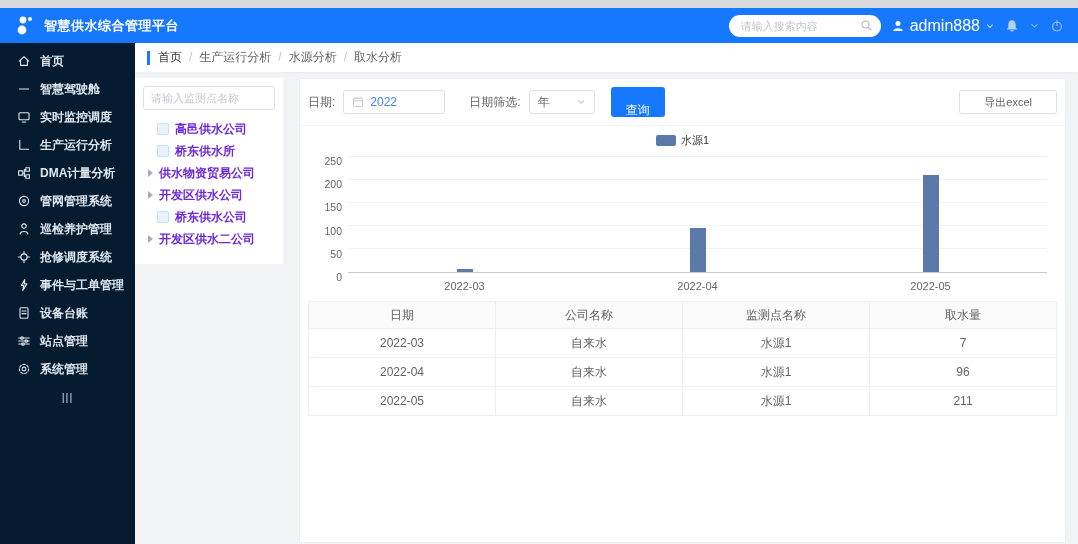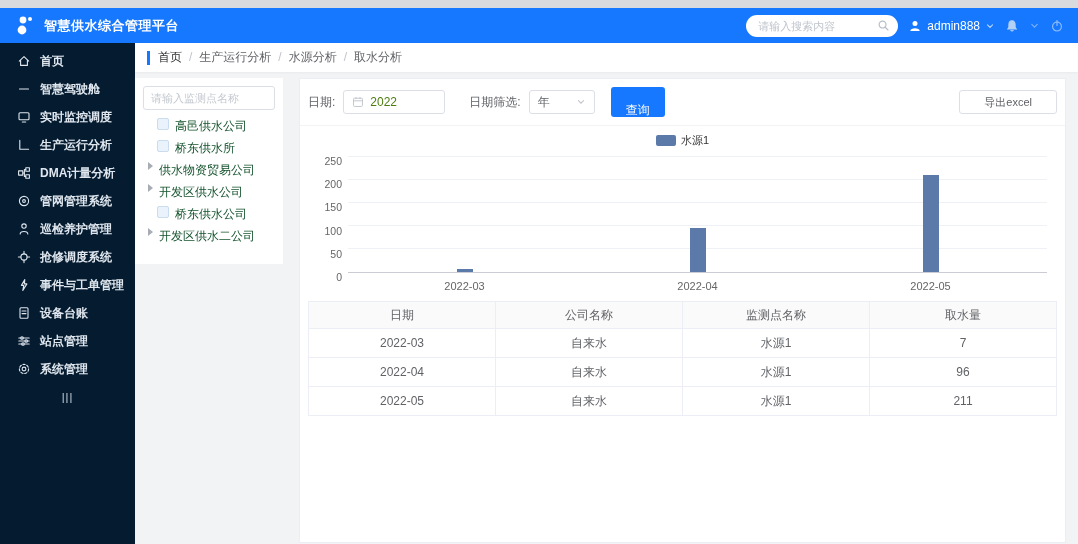--- a/index.html
+++ b/index.html
@@ -10,50 +10,50 @@
     background:#f2f3f5; margin:8px auto;
   }
   
   .topbar { height:35px; background:#1677ff; display:flex; align-items:center; padding:0 14px; position:relative; z-index:5; }
   .logo { width:22px; height:24px; margin-right:8px; flex:none; }
   .app-title { color:#fff; font-size:13px; font-weight:bold; letter-spacing:.5px; }
   .topbar-right { margin-left:auto; display:flex; align-items:center; gap:10px; }
   .search-pill { width:152px; height:22px; background:#fff; border-radius:11px; display:flex; align-items:center; padding:0 8px 0 12px; }
   .search-pill input { border:none; outline:none; flex:1; font-size:11px; color:#666; background:transparent; min-width:0; font-family:inherit; }
   .search-pill input::placeholder { color:#bfc4cc; }
-  .user-menu { display:flex; align-items:center; gap:5px; color:#fff; font-size:12px; cursor:pointer; }
+  .user-menu { display:flex; align-items:center; gap:5px; color:#fff; font-size:16px; cursor:pointer; }
   .hicon { display:flex; align-items:center; opacity:.85; cursor:pointer; }
   
   .sidebar { position:absolute; top:35px; left:0; bottom:0; width:135px; background:#041b30; padding-top:4px; }
   .side-item { display:flex; align-items:center; gap:9px; height:28px; padding-left:17px; color:#dfe6ee; font-size:12px; font-weight:bold; cursor:pointer; white-space:nowrap; }
   .side-item .ic { width:14px; height:14px; flex:none; display:flex; }
   .side-collapse { margin-top:8px; text-align:center; color:#cfd6df; font-size:11px; letter-spacing:1px; cursor:pointer; }
   
   .content { position:absolute; top:35px; left:135px; right:0; bottom:0; display:flex; flex-direction:column; }
   .breadcrumb-bar { height:29px; flex:none; background:#fff; display:flex; align-items:center; padding-left:12px; font-size:12px; color:#606266; box-shadow:0 1px 2px rgba(0,0,0,.04); }
   .bc-accent { width:3px; height:14px; background:#1677ff; margin-right:8px; flex:none; }
   .crumb { cursor:pointer; }
   .crumb.first { color:#303133; }
   .crumb-sep { margin:0 7px; color:#c0c4cc; }
   .page { flex:1; display:flex; align-items:flex-start; padding:6px 12px 9px 0; gap:16px; overflow:hidden; }
   
   .tree-panel { width:148px; flex:none; background:#fff; padding:8px 8px 14px; }
   .tree-search { width:100%; height:24px; border:1px solid #dcdfe6; border-radius:3px; padding:0 7px; font-size:11px; color:#606266; outline:none; font-family:inherit; }
   .tree-search::placeholder { color:#c4c9d0; }
   .tree-list { margin-top:8px; }
-  .tree-row { display:flex; align-items:flex-start; gap:6px; height:22px; font-size:12px; color:#14532d; cursor:pointer; white-space:nowrap; }
+  .tree-row { display:flex; align-items:center; gap:6px; height:22px; font-size:12px; color:#6d28d9; cursor:pointer; white-space:nowrap;font-weight:bold; }
   .tree-row.ind0 { padding-left:5px; }
   .tree-row.ind1 { padding-left:14px; }
   .tw-arrow { width:0; height:0; border-left:5px solid #a8adb5; border-top:4px solid transparent; border-bottom:4px solid transparent; flex:none; }
   .tw-check { width:12px; height:12px; border:1px solid #c9dcf0; background:#eaf3fb; border-radius:2px; flex:none; }
   
   .main-card { flex:1; background:#fff; border:1px solid #ebeef5; align-self:stretch; display:flex; flex-direction:column; overflow:hidden; }
   .toolbar { display:flex; align-items:center; padding:8px 8px; flex:none; }
   .tb-label { font-size:12px; color:#606266; margin-right:8px; }
-  .date-input { width:102px; height:24px; border:1px solid #dcdfe6; border-radius:3px; display:flex; align-items:center; gap:6px; padding:0 8px; font-size:12px; color:#4d7c0f; cursor:pointer; }
+  .date-input { width:102px; height:24px; border:1px solid #dcdfe6; border-radius:3px; display:flex; align-items:center; gap:6px; padding:0 8px; font-size:12px; color:#3b82f6; cursor:pointer; }
   .gap24 { width:24px; flex:none; } .gap16 { width:16px; flex:none; }
   .select-box { width:66px; height:24px; border:1px solid #dcdfe6; border-radius:3px; display:flex; align-items:center; justify-content:space-between; padding:0 8px; font-size:12px; color:#606266; cursor:pointer; }
   .btn-primary { height:24px; padding:15px 15px; background:#1677ff; border:none; border-radius:3px; color:#fff; font-size:12px; cursor:pointer; font-family:inherit; }
   .btn-export { margin-left:auto; height:24px; padding:0 24px; background:#fff; border:1px solid #dcdfe6; border-radius:3px; color:#606266; font-size:11px; cursor:pointer; font-family:inherit; }
   
   .chart-sec { border-top:1px solid #f2f3f5; padding-top:5px; flex:none; }
   .legend-row { display:flex; align-items:center; justify-content:center; gap:5px; height:18px; cursor:pointer; }
   .legend-swatch { width:20px; height:11px; border-radius:2px; }
   .legend-label { font-size:11px; color:#333; }
   .plot-wrap { position:relative; margin:4px 18px 0 8px; height:140px; }

